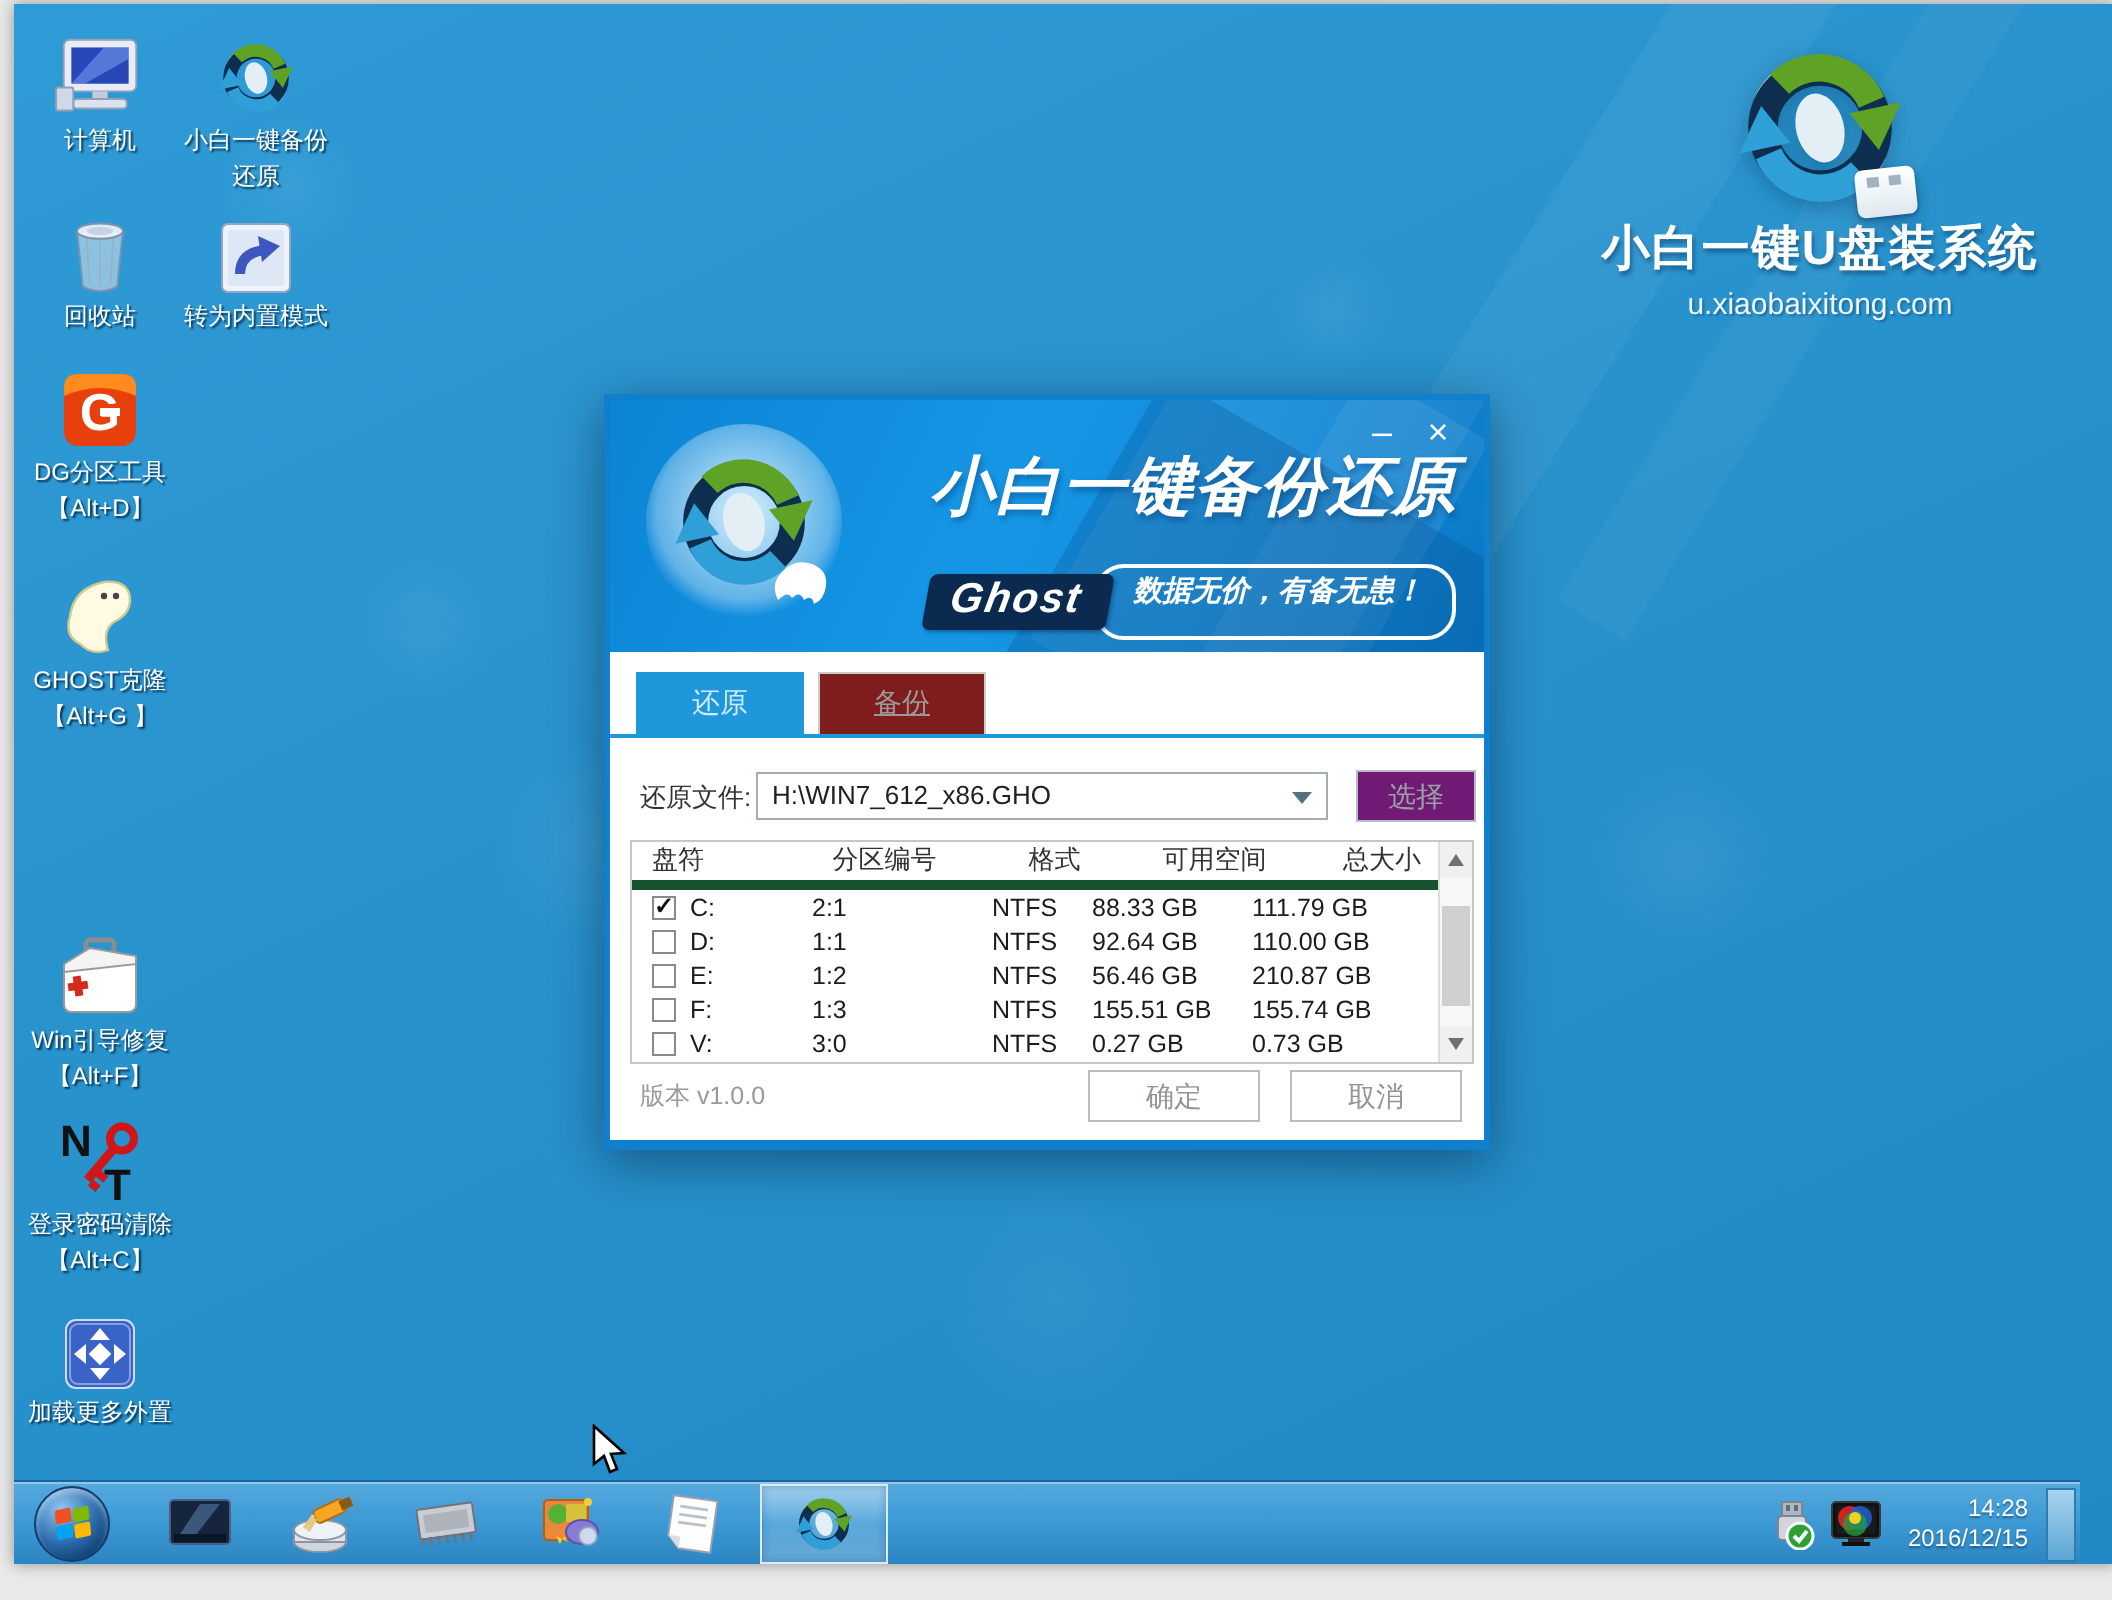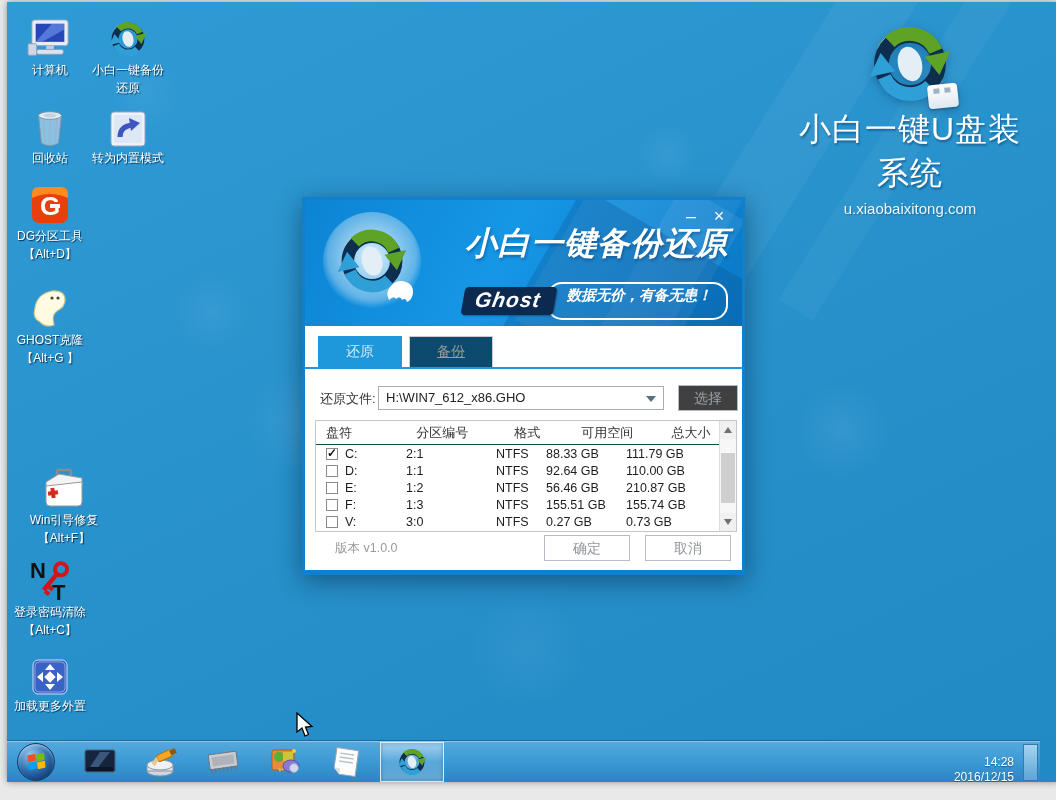--- a/index.html
+++ b/index.html
@@ -25,21 +25,21 @@
   .dicon { position:absolute; width:86px; text-align:center; cursor:default; }
   .dicon .art { height:44px; display:flex; align-items:flex-end; justify-content:center; }
   .dicon .lbl { margin-top:3px; font-size:12px; line-height:15px; color:#fff;
     text-shadow:1px 1px 1px rgba(0,30,60,.85); }
   .lbl2:empty { display:none; }
 
   
   #brand { position:absolute; left:778px; top:16px; width:250px; text-align:center; }
   #brand .emblem { width:92px; height:92px; margin:0 auto; position:relative;
     filter:drop-shadow(0 3px 5px rgba(0,40,80,.3)); }
-  #brand-title { font-size:32px; font-weight:normal; color:#fff; letter-spacing:1px;
+  #brand-title { font-size:24px; font-weight:bold; color:#fff; letter-spacing:1px;
     text-shadow:1px 2px 2px rgba(0,40,80,.45); margin-top:-2px; }
   #brand-url { font-size:15px; color:rgba(255,255,255,.92); margin-top:4px;
     text-shadow:1px 1px 1px rgba(0,40,80,.35); }
   .usb-stick { position:absolute; right:-2px; bottom:2px; width:30px; height:24px;
     background:linear-gradient(#ffffff,#dfe8ee); border-radius:4px; transform:rotate(-6deg);
     box-shadow:0 1px 2px rgba(0,30,60,.4); }
   .usb-stick i { position:absolute; top:4px; width:6px; height:5px; background:#9fb3c2; }
   .usb-stick i:first-child { left:6px; } .usb-stick i:last-child { left:17px; }
 
   
@@ -65,58 +65,58 @@
   #slogan-pill { margin-left:-8px; border:2px solid #fff; border-radius:15px; padding:2px 14px 13px 18px;
     font-size:14.5px; font-weight:bold; font-style:italic; color:#fff; white-space:nowrap; }
   .winctl { position:absolute; top:6px; width:22px; height:22px; color:#fff; font-size:18px;
     line-height:20px; text-align:center; cursor:default; }
   #btn-min { right:40px; } #btn-close { right:12px; }
 
   
   #tabs { position:absolute; left:13px; top:136px; display:flex; gap:7px; }
   .tab { width:84px; height:31px; line-height:29px; text-align:center; font-size:14px; }
   .tab.active { background:#1e97db; color:#cfeafb; border:1px solid #1e97db; }
-  .tab.inactive { background:#0c4a6e; color:#999; border:1px solid #ccc; border-bottom:none;text-decoration:underline; }
+  .tab.inactive { background:#7f1d1d; color:#999; border:1px solid #ccc; border-bottom:none;text-decoration:underline; }
   #tab-underline { position:absolute; left:0; top:167px; width:437px; height:2px; background:#1e97db; }
 
   
   #file-label { position:absolute; left:15px; top:190px; font-size:13px; color:#333; }
   #file-select { position:absolute; left:73px; top:186px; width:286px; height:24px;
     border:1px solid #a5acb2; background:#fff; font-size:13px; color:#222;
     line-height:22px; padding-left:7px; }
   #file-select .chev { position:absolute; right:7px; top:9px; width:0; height:0;
     border-left:5px solid transparent; border-right:5px solid transparent; border-top:6px solid #55717f; }
   #btn-choose { position:absolute; left:373px; top:185px; width:60px; height:26px;
-    border:1px solid #b5bcc4; background:#404040; color:#99a0a7; font-size:14px;
+    border:1px solid #b5bcc4; background:#701a75; color:#99a0a7; font-size:14px;
     text-align:center; line-height:24px; }
 
   
   #dtable { position:absolute; left:10px; top:220px; width:422px; height:112px;
     border:1px solid #c6c6c6; background:#fff; }
-  #tbl-head { display:flex; height:24px; align-items:center; border-bottom:1px solid #14532d;gap:28px; }
+  #tbl-head { display:flex; height:24px; align-items:flex-start; border-bottom:5px solid #14532d;gap:28px; }
   .th { font-size:13px; color:#333; } .th.c0 { padding-left:10px; }
   .tr { display:flex; height:17px; align-items:center; }
   .td { font-size:12.5px; color:#1c1c1c; white-space:nowrap; overflow:hidden; }
   .c0 { width:90px; padding-left:10px; display:flex; align-items:center; }
   .c1 { width:90px; } .c2 { width:50px; } .c3 { width:80px; } .c4 { width:83px; }
   .cb { width:12px; height:12px; border:1px solid #8a8a8a; background:#fff; margin-right:7px;
     position:relative; flex:0 0 auto; }
   .cb.on::after { content:"✓"; position:absolute; left:0px; top:-3px; font-size:12px;
     font-weight:bold; color:#111; }
   
   #tbl-scroll { position:absolute; right:0; top:0; width:17px; height:110px;
     border-left:1px solid #dcdcdc; background:#f7f7f7; }
   .sbtn { position:absolute; left:0; width:16px; height:18px; display:flex; align-items:center; justify-content:center; background:#f0f0f0; }
   #sb-up { top:0; } #sb-down { bottom:0; }
   .tri-up { width:0; height:0; border-left:4px solid transparent; border-right:4px solid transparent; border-bottom:6px solid #6f6f6f; }
   .tri-dn { width:0; height:0; border-left:4px solid transparent; border-right:4px solid transparent; border-top:6px solid #6f6f6f; }
   #sb-thumb { position:absolute; left:1px; top:32px; width:14px; height:50px; background:#cfcfcf; }
 
   
-  #dlg-version { position:absolute; left:30px; bottom:13px; font-size:12.5px; color:#9a9a9a; }
+  #dlg-version { position:absolute; left:15px; bottom:13px; font-size:12.5px; color:#9a9a9a; }
   .dlg-btn { position:absolute; bottom:9px; width:86px; height:26px; border:1px solid #b6bdc6;
     background:#fff; color:#8f959b; font-size:14px; text-align:center; line-height:24px; }
   #btn-ok { right:112px; } #btn-cancel { right:11px; }
 
   
   #taskbar { position:absolute; left:0; bottom:0; width:1033px; height:42px;
     background:linear-gradient(#56aade 0%, #3e9bd6 45%, #2b85c2 100%);
     border-top:1px solid #19669f; box-shadow:inset 0 1px 0 rgba(255,255,255,.35); }
   #start-orb { position:absolute; left:10px; top:2px; width:38px; height:38px; border-radius:50%;
     background:radial-gradient(circle at 35% 28%, #8cc6f0, #2c6cad 50%, #0b3566 85%);
@@ -127,21 +127,21 @@
   .flag .f2 { left:9px; top:0; background:#7fba00; transform:skewY(-6deg); }
   .flag .f3 { left:0; top:8px; background:#00a4ef; transform:skewY(-6deg); }
   .flag .f4 { left:9px; top:8px; background:#ffb900; transform:skewY(-6deg); }
   .tb-item { position:absolute; top:5px; width:34px; height:32px; display:flex;
     align-items:center; justify-content:center; }
   #tb-app-active { position:absolute; left:373px; top:1px; width:64px; height:40px;
     background:linear-gradient(rgba(255,255,255,.45), rgba(255,255,255,.15) 50%, rgba(255,255,255,.28));
     border:1px solid #d7ecf8; box-shadow:inset 0 0 4px rgba(10,70,120,.35);
     display:flex; align-items:center; justify-content:center; }
   
-  #tray { position:absolute; right:26px; top:0; height:42px; display:flex; align-items:center; gap:7px;flex-direction:column; }
+  #tray { position:absolute; right:26px; top:0; height:42px; display:flex; align-items:center; gap:7px; }
   #clock { text-align:right; color:#fff; font-size:12px; line-height:15px;
     text-shadow:0 1px 1px rgba(0,40,80,.5); margin-left:6px; }
   #show-desktop { position:absolute; right:2px; top:3px; width:15px; height:37px;
     background:linear-gradient(#a8d4ee,#5ba5d4); border:1px solid #2e7cb4; }
 
   
   #cursor { position:absolute; left:288px; top:710px; z-index:60; }
 
   svg { display:block; }
 </style>
@@ -213,21 +213,21 @@
         <path d="M12 36 Q4 32 7 22 Q9 8 24 5 Q37 4 37 14 Q37 21 29 25 Q23 29 26 39 Q18 42 12 36 Z" fill="#fffbe2" stroke="#cfc98e" stroke-width="1.2"></path>
         <circle cx="24" cy="12" r="1.6" fill="#444"></circle>
           <circle cx="30" cy="12" r="1.6" fill="#444"></circle>
       </svg>
     </div>
     <div class="lbl">GHOST克隆</div>
     <div class="lbl lbl2">【Alt+G 】</div>
   </div>
 
 
-  <div class="dicon" style="left:14px;top:464px">
+  <div class="dicon" style="left:0;top:464px">
     <div class="art">
       <svg width="46" height="42" viewBox="0 0 46 42">
         <rect x="16" y="2" width="14" height="7" rx="2" fill="none" stroke="#8b8b8b" stroke-width="2.5"></rect>
         <path d="M5 14 L18 6 L41 10 L41 18 L5 22 Z" fill="#f4f4f4" stroke="#9a9a9a"></path>
         <path d="M5 18 L41 14 L41 34 Q41 38 37 38 L9 38 Q5 38 5 34 Z" fill="#ffffff" stroke="#9a9a9a"></path>
         <rect x="10" y="20" width="4" height="10" fill="#d42a1e" transform="rotate(-8 12 25)"></rect>
         <rect x="7" y="23" width="10" height="4" fill="#d42a1e" transform="rotate(-8 12 25)"></rect>
       </svg>
     </div>
     <div class="lbl">Win引导修复</div>

